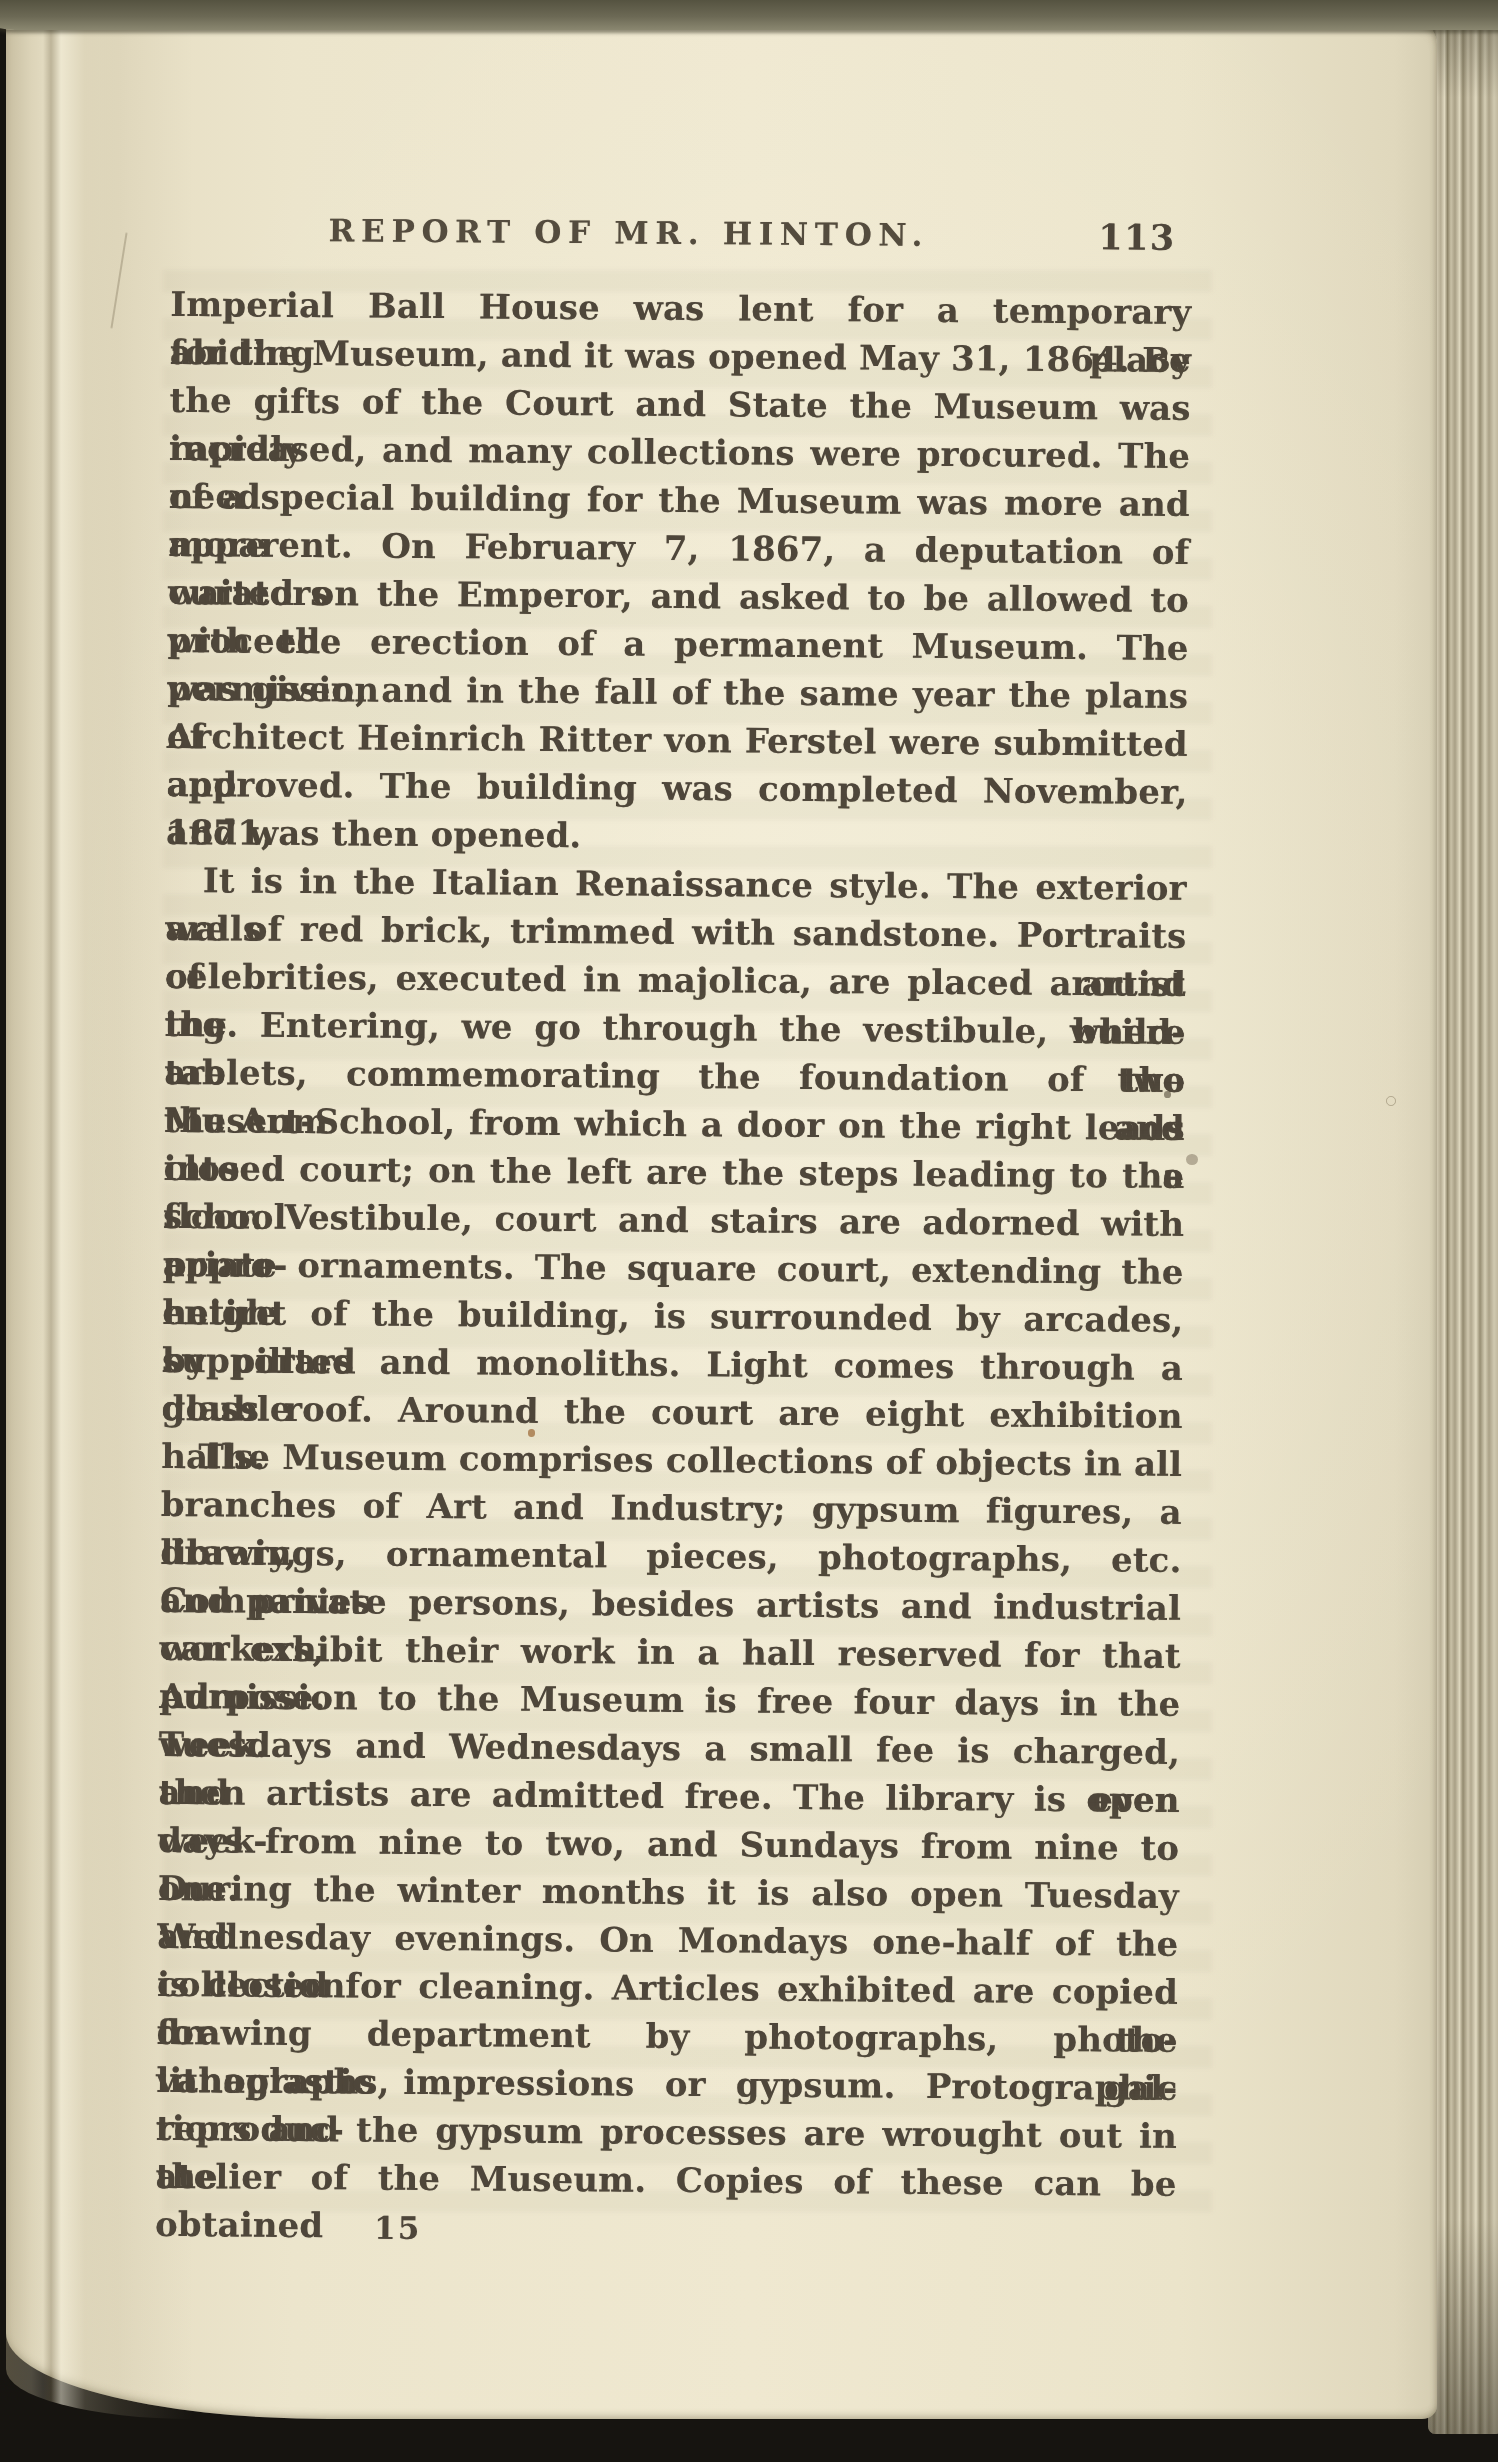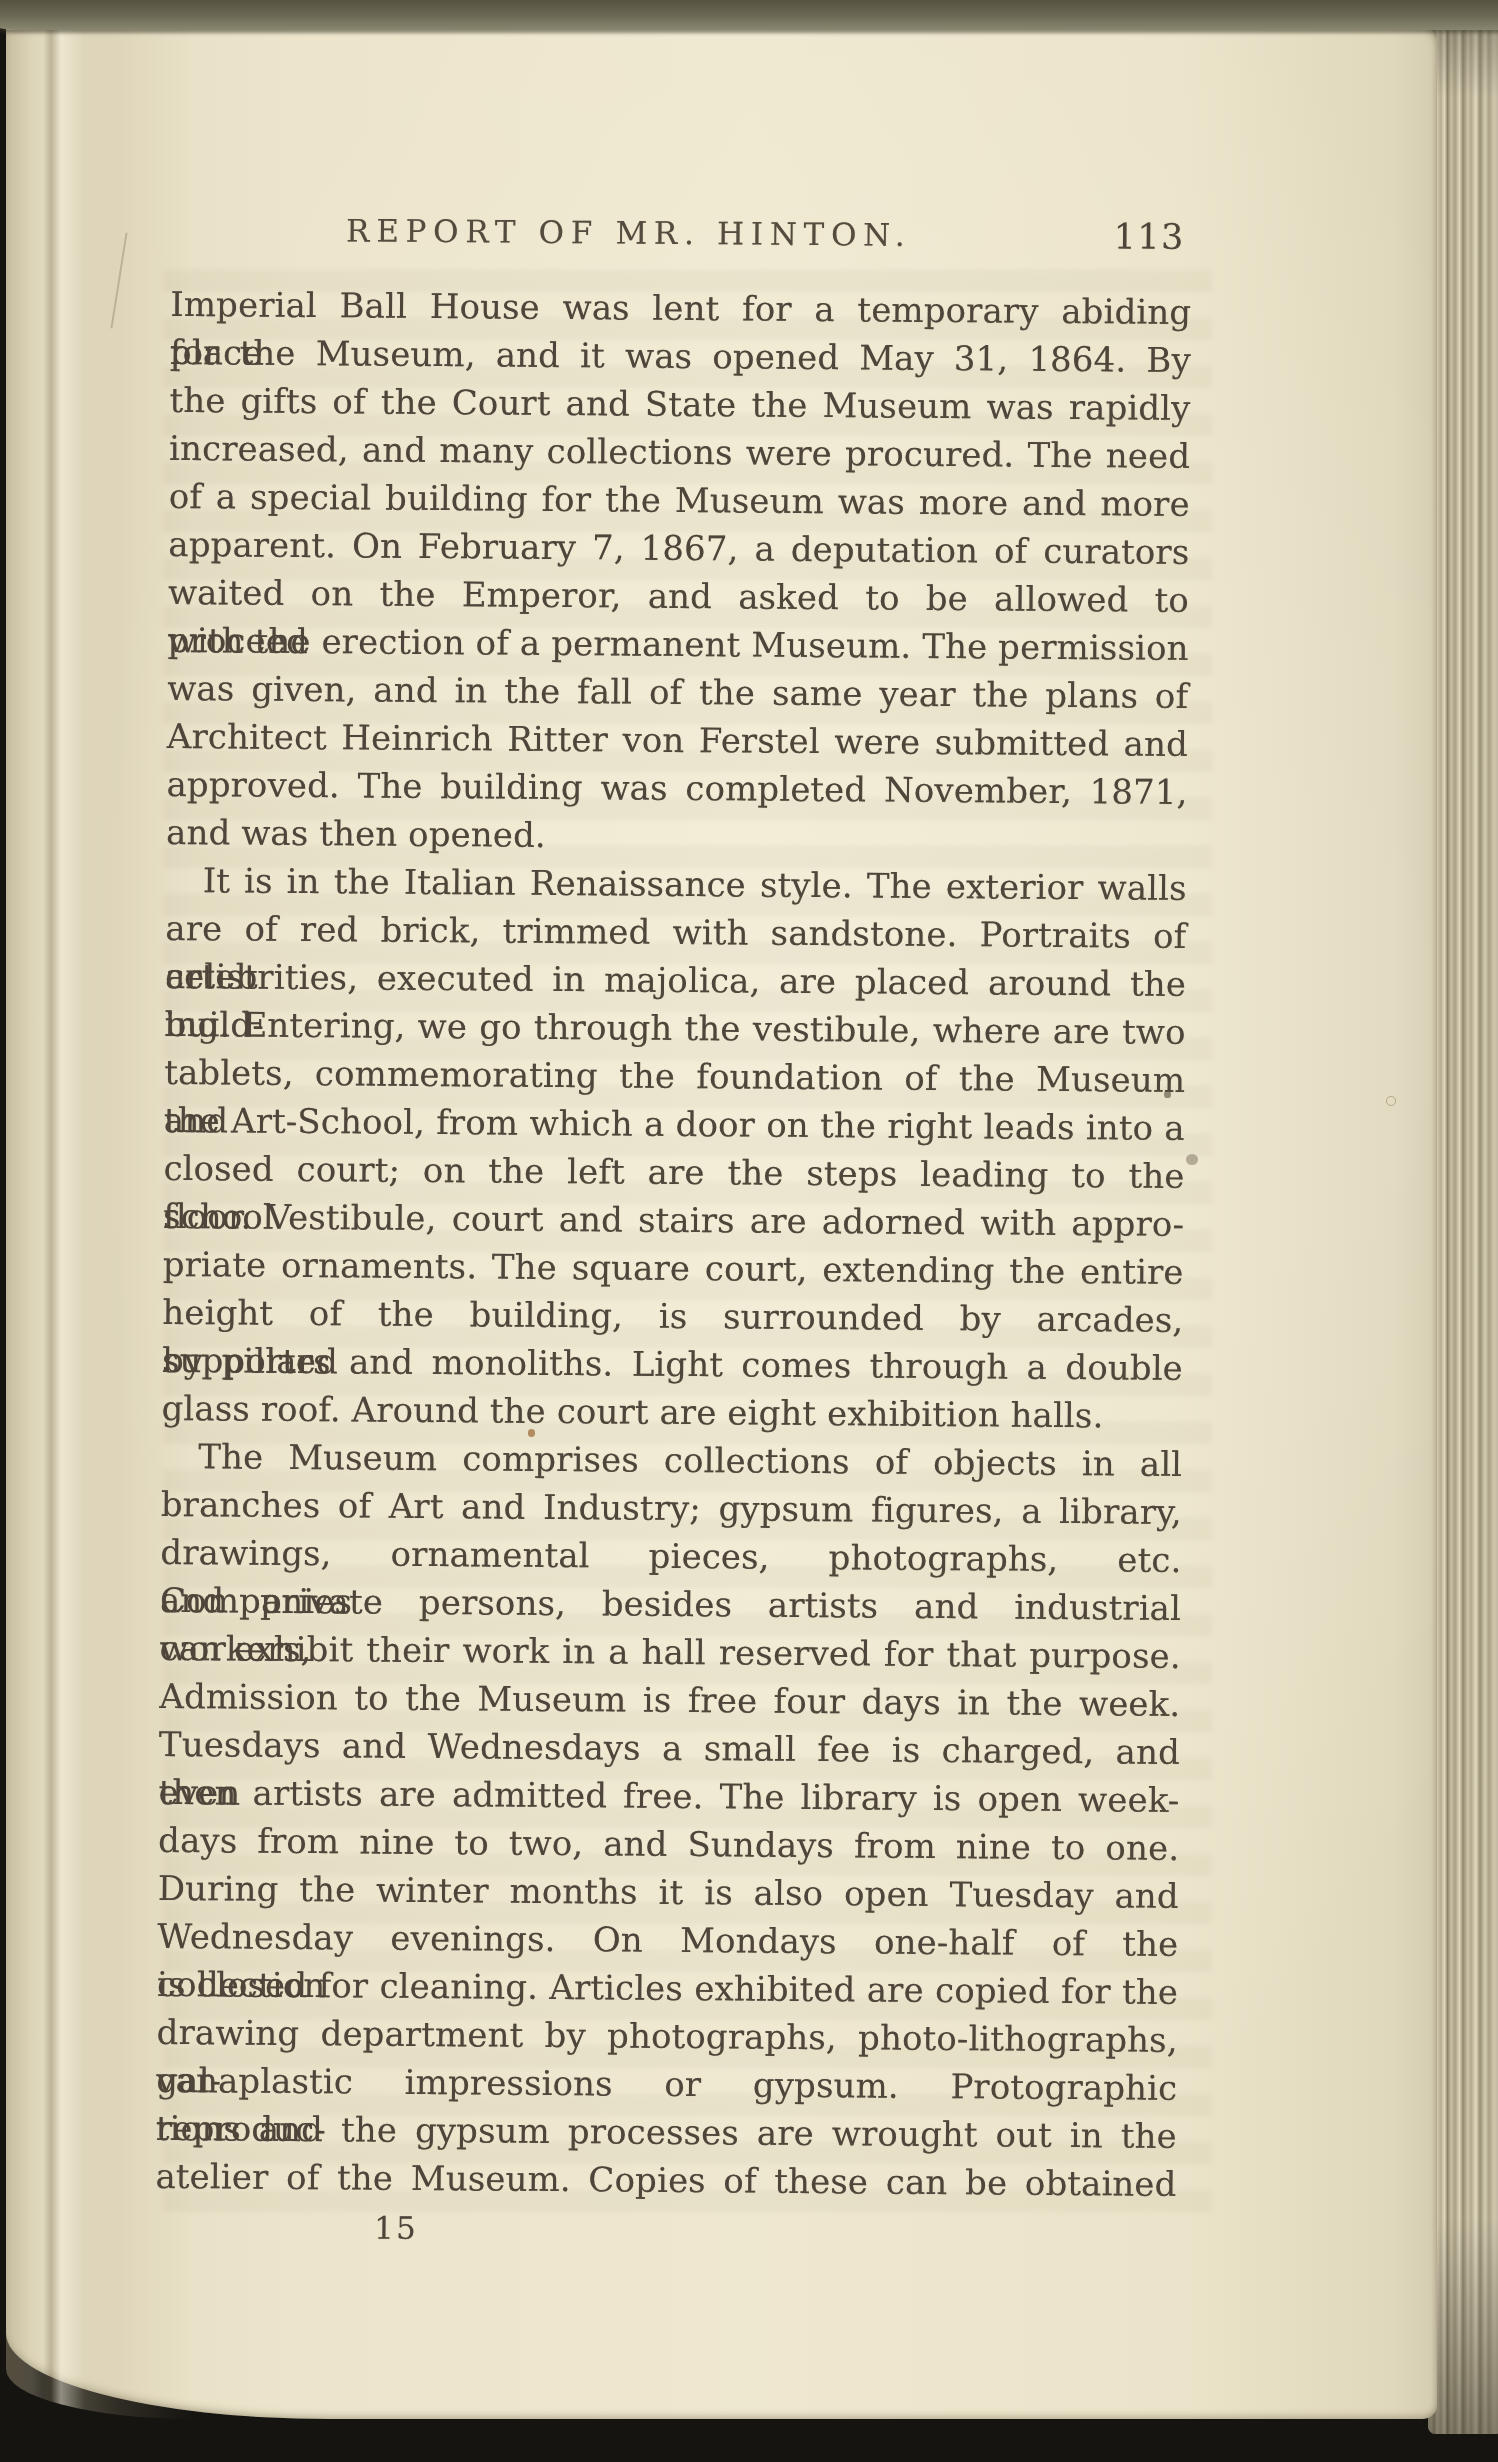--- a/index.html
+++ b/index.html
@@ -51,20 +51,21 @@
     height: 2404px;
     background:
       radial-gradient(ellipse 1049px 1649px at 58% 42%, rgba(255,252,238,.30), rgba(0,0,0,0) 75%),
       linear-gradient(90deg, #ddd5ba 0%, #e7dfc5 9%, #ece5cc 20%, #efe8d0 52%, #ebe4ca 82%, #e0d8bd 97%, #d5cdb2 100%),
       #eae3c9;
     border-radius: 13.5px 34px 15px 322px / 12px 30px 13.5px 86px;
     box-shadow:
       inset 0 7.5px 10.5px -6px rgba(96,90,66,.55),
       inset 0 -6px 9px -4.5px rgba(96,86,58,.45),
       inset -4.5px 0 7.5px -4.5px rgba(110,102,78,.40);
+    font-weight: bold;
   }
   
   .page::before {
     content: "";
     position: absolute;
     left: 0; top: 0; bottom: 0;
     width: 187px;
     border-radius: 13.5px 0 0 322px / 12px 0 0 86px;
     background: linear-gradient(90deg,
       rgba(170,158,126,.42) 0px,
@@ -121,21 +122,21 @@
   }
   .running-head {
     position: absolute;
     left: 0; right: 105px;
     text-align: center;
     letter-spacing: 6.7px;
     color: #544c3e;
   }
   .page-number {
     position: absolute;
-    right: 7px;
+    right: 16px;
     top: -2.2px;
     font-size: 35px;
     letter-spacing: 1.5px;
   }
 
   .body-paragraphs { width: 100%; }
   .para { margin: 0; }
   .line {
     height: 48px;
     line-height: 48px;

